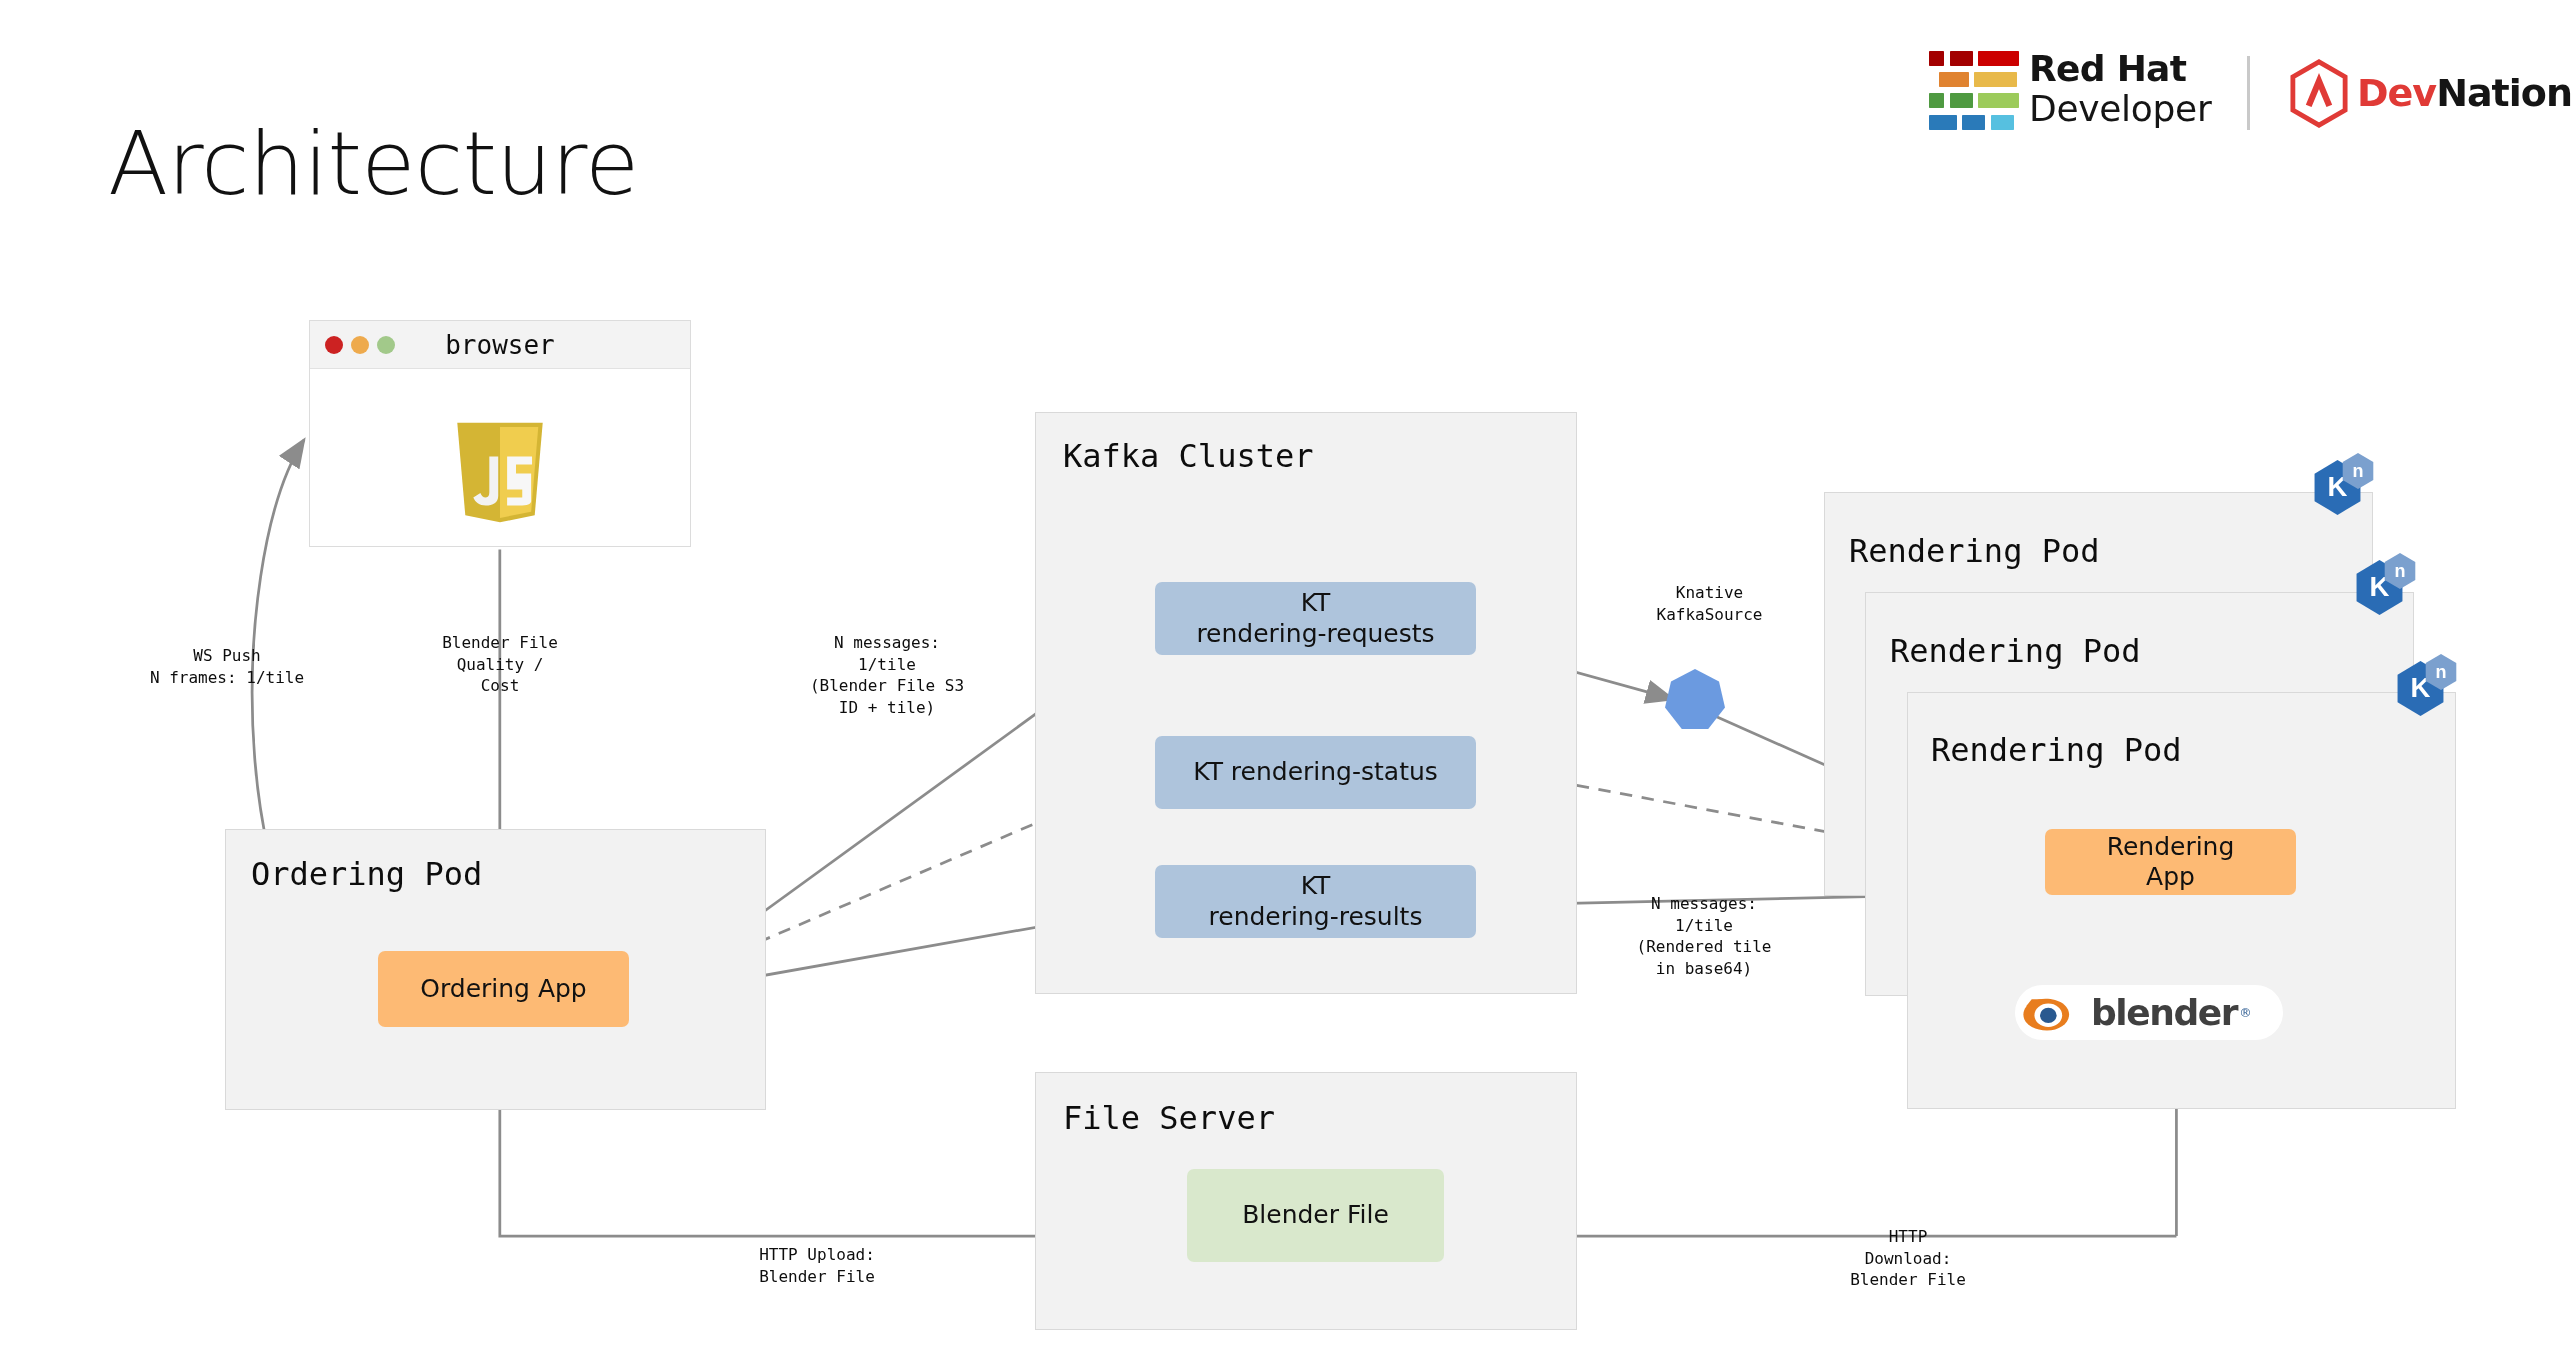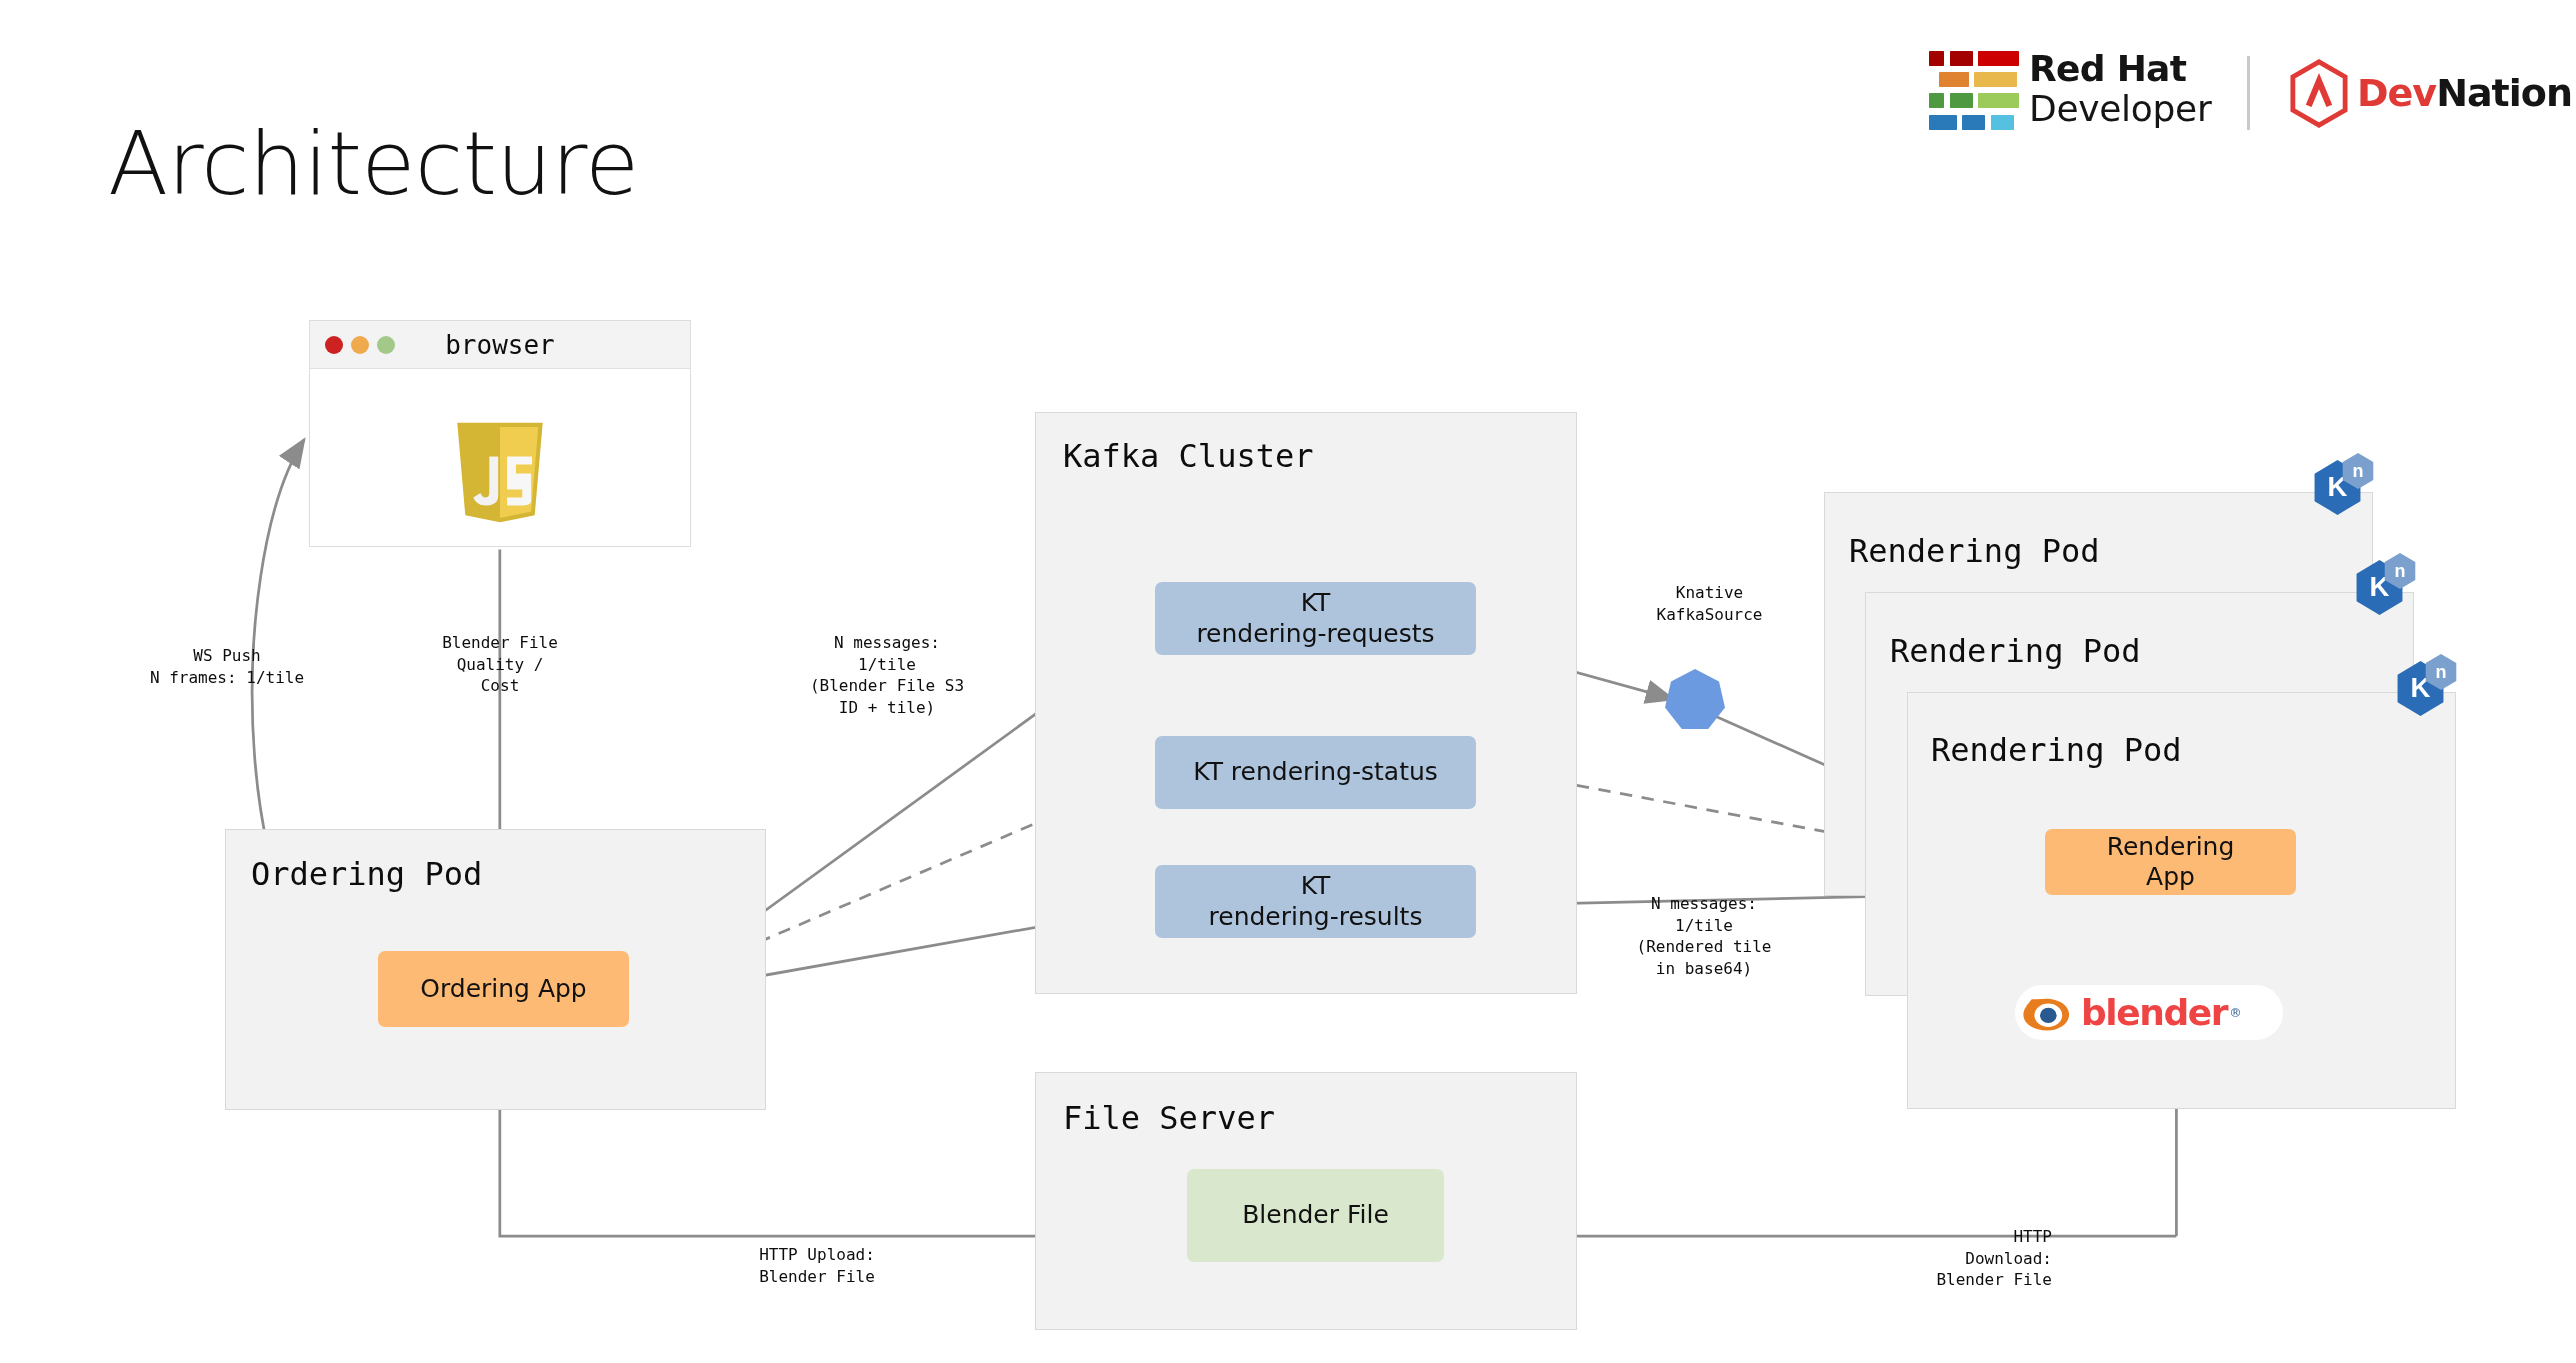--- a/index.html
+++ b/index.html
@@ -108,21 +108,21 @@
   
   #blender-logo {
     position: absolute; left: 2015px; top: 985px;
     width: 268px; height: 55px;
     background: #ffffff; border-radius: 27.5px;
     display: flex; align-items: center; padding-left: 6.9px;
   }
   #blender-mark { width: 54px; height: 43px; flex: none; }
   #blender-word {
     font-family: "DejaVu Sans", sans-serif; font-weight: bold;
-    font-size: 36px; color: #ef4444; letter-spacing: -1.4px; margin-left: 5px;
+    font-size: 36px; color: #404040; letter-spacing: -1.4px; margin-left: 15px;
   }
   #blender-reg { font-size: 12.4px; color:#29598f; vertical-align: super; margin-left: 2.1px;}
 
   
   #edges { position: absolute; left: 0; top: 0; width: 2576px; height: 1364px; }
 </style>
 </head>
 <body>
 
 <div id="stage">
@@ -304,18 +304,18 @@
 KafkaSource</div>
 
   <div class="edge-label" style="left:1546px; top:893px; width:316px;">N messages:
 1/tile
 (Rendered tile
 in base64)</div>
 
   <div class="edge-label" style="left:659px; top:1244px; width:316px;">HTTP Upload:
 Blender File</div>
 
-  <div class="edge-label" style="left:1764px; top:1226px; width:288px;text-align:right;">HTTP
+  <div class="edge-label" style="left:1764px; top:1226px; width:288px;">HTTP
 Download:
 Blender File</div>
 
 </div>
 
 
 </body></html>

